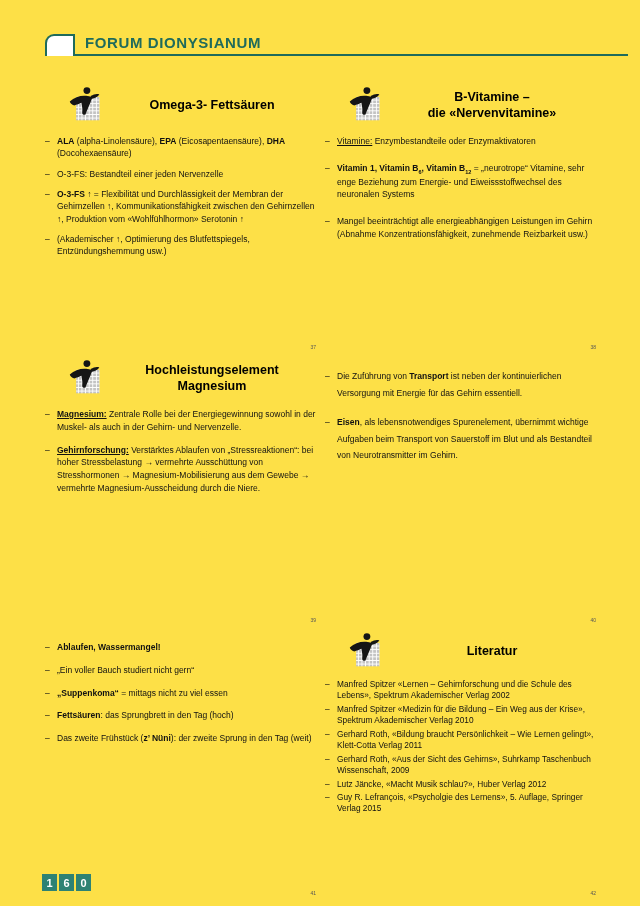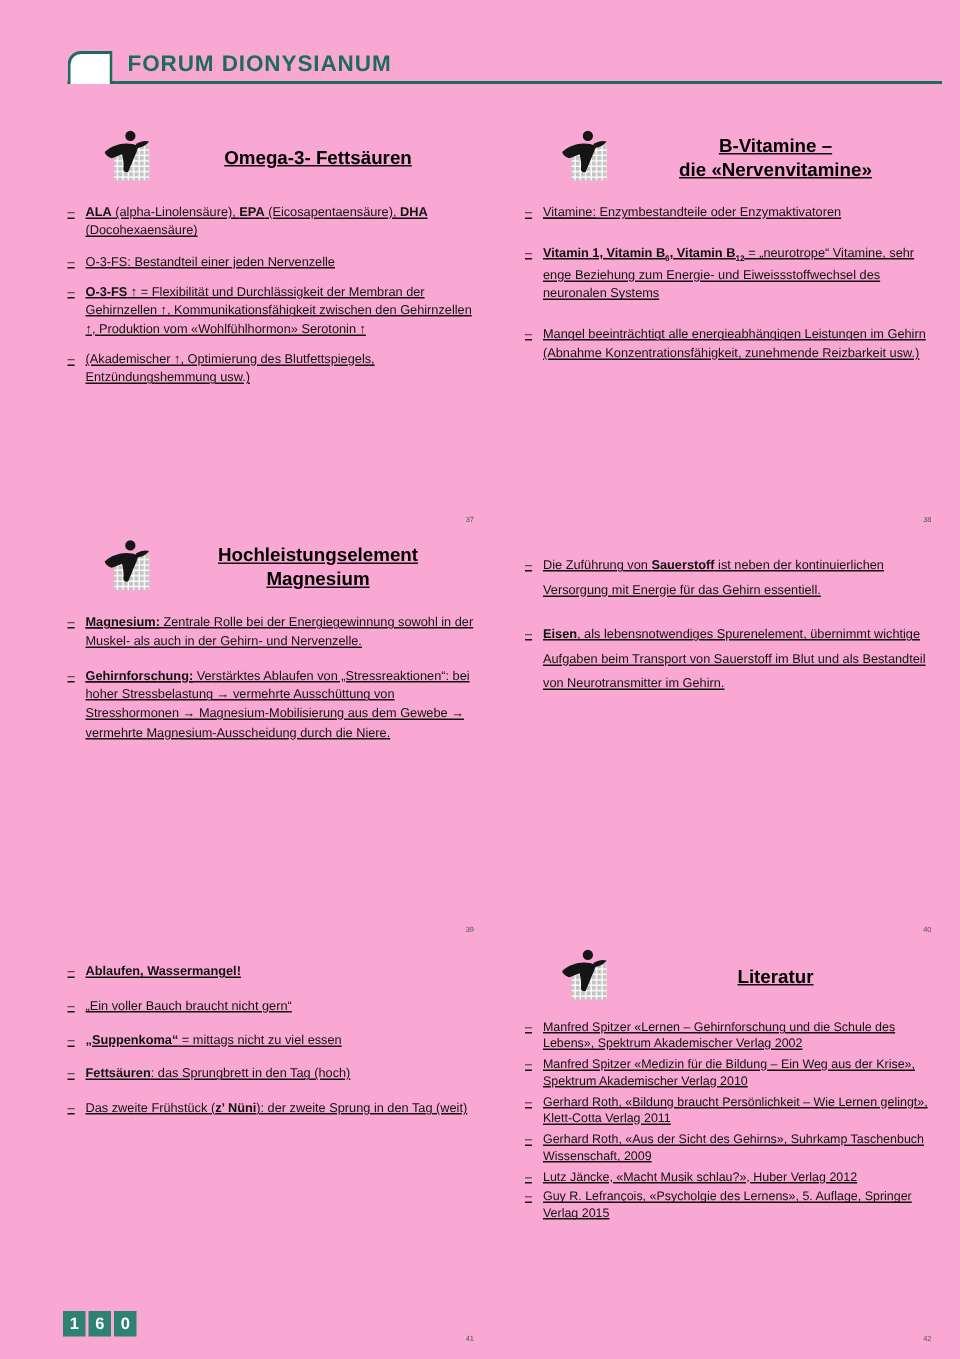--- a/index.html
+++ b/index.html
@@ -2,40 +2,39 @@
 <html style="--accent: #1f6b5b; --pagebox: #2e8273;"><head>
 <meta charset="utf-8">
 <style>
   :root{
     --accent:#1f6b5b;
     --pagebox:#2e8273;
     --ink:#111111;
   }
   html,body{margin:0;padding:0;background:#ffffff;}
   .page{
-    width:640px;height:906px;position:relative;background:#f9a8d4;
+    width:640px;height:906px;position:relative;background:#fde047;
     font-family:"Liberation Sans", sans-serif;color:var(--ink);overflow:hidden;
   }
   
   .hdr{position:absolute;left:45px;right:12px;top:28px;height:26px;border-bottom:2px solid var(--accent);}
   .hdr .tab{
     position:absolute;left:0;bottom:-2px;width:26px;height:20px;
     border:2px solid var(--accent);border-bottom:none;border-top-left-radius:9px;
     background:#fff;
   }
   .hdr h1{
     position:absolute;left:40px;bottom:3px;margin:0;
     font-size:15px;font-weight:bold;color:var(--accent);letter-spacing:0.6px;
   }
   
   .grid{
     position:absolute;top:85px;left:40px;width:585px;
-    display:grid;grid-template-columns:280px 280px;column-gap:25px;
+    display:grid;grid-template-columns:280px 280px;
     grid-auto-rows:273px;
-    text-decoration:underline;
   }
   .slide{position:relative;}
   .slide-head{display:flex;align-items:center;padding-left:28px;}
   .logo{width:36px;height:40px;flex:0 0 36px;}
   .title{
     flex:1;text-align:center;font-weight:bold;font-size:12.5px;line-height:1.3;
     color:#000;padding:0 2px;
   }
   .bullets{margin-top:10px;padding-left:5px;}
   .bullet{display:flex;font-size:8.5px;line-height:1.45;margin-bottom:8px;}
@@ -158,39 +157,39 @@
             <span class="btxt"><b><span class="ul">Gehirnforschung:</span></b> Verstärktes Ablaufen von „Stressreaktionen“: bei hoher Stressbelastung → vermehrte Ausschüttung von Stresshormonen → Magnesium-Mobilisierung aus dem Gewebe → vermehrte Magnesium-Ausscheidung durch die Niere.</span>
           </div>
         </div>
     <div class="slide-num">39</div>
   </div>
 
   <div class="slide loose">
     <div class="bullets">
           <div class="bullet">
             <span class="dash">–</span>
-            <span class="btxt">Die Zuführung von <b>Sauerstoff</b> ist neben der kontinuierlichen Versorgung mit Energie für das Gehirn essentiell.</span>
+            <span class="btxt">Die Zuführung von <b>Transport</b> ist neben der kontinuierlichen Versorgung mit Energie für das Gehirn essentiell.</span>
           </div>
           <div class="bullet">
             <span class="dash">–</span>
             <span class="btxt"><b>Eisen</b>, als lebensnotwendiges Spurenelement, übernimmt wichtige Aufgaben beim Transport von Sauerstoff im Blut und als Bestandteil von Neurotransmitter im Gehirn.</span>
           </div>
         </div>
     <div class="slide-num">40</div>
   </div>
 
   <div class="slide spaced">
     <div class="bullets">
           <div class="bullet">
             <span class="dash">–</span>
             <span class="btxt"><b>Ablaufen, Wassermangel!</b></span>
           </div>
           <div class="bullet">
             <span class="dash">–</span>
-            <span class="btxt">„Ein voller Bauch braucht nicht gern“</span>
+            <span class="btxt">„Ein voller Bauch studiert nicht gern“</span>
           </div>
           <div class="bullet">
             <span class="dash">–</span>
             <span class="btxt"><b>„Suppenkoma“</b> = mittags nicht zu viel essen</span>
           </div>
           <div class="bullet">
             <span class="dash">–</span>
             <span class="btxt"><b>Fettsäuren</b>: das Sprungbrett in den Tag (hoch)</span>
           </div>
           <div class="bullet">

